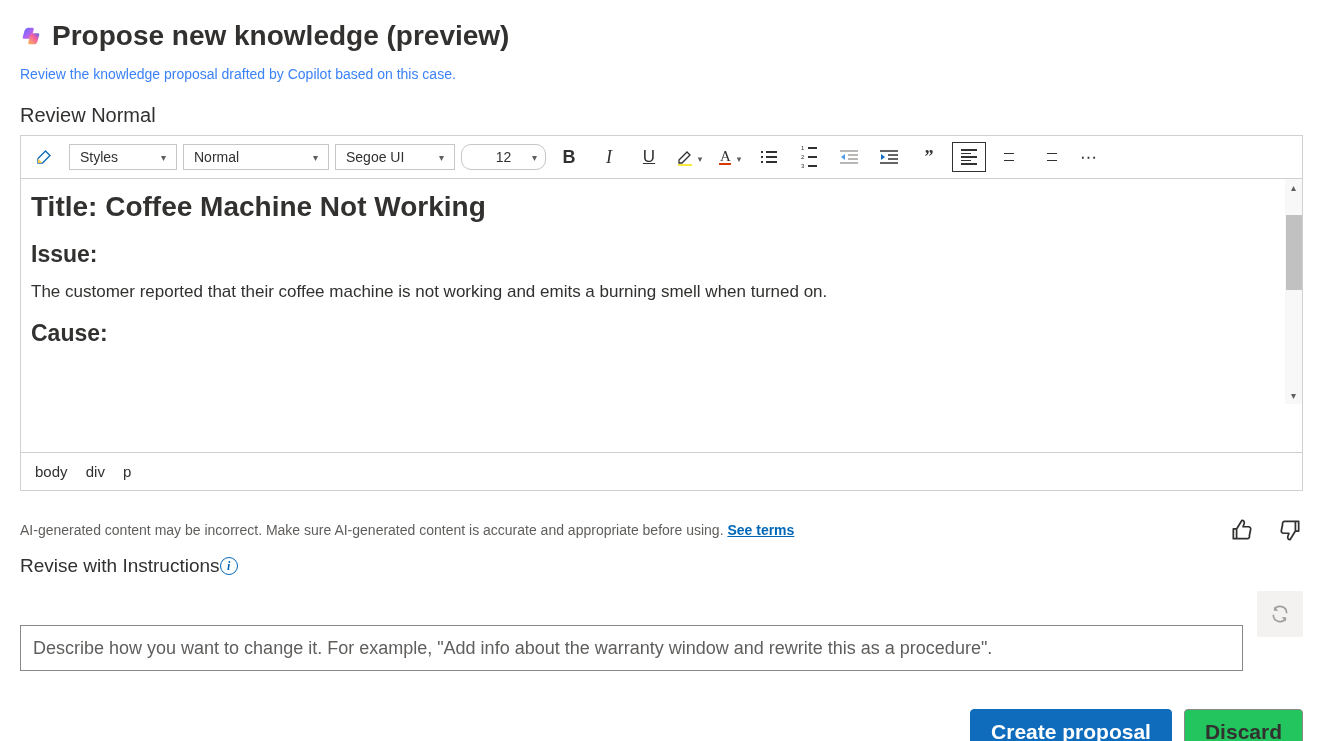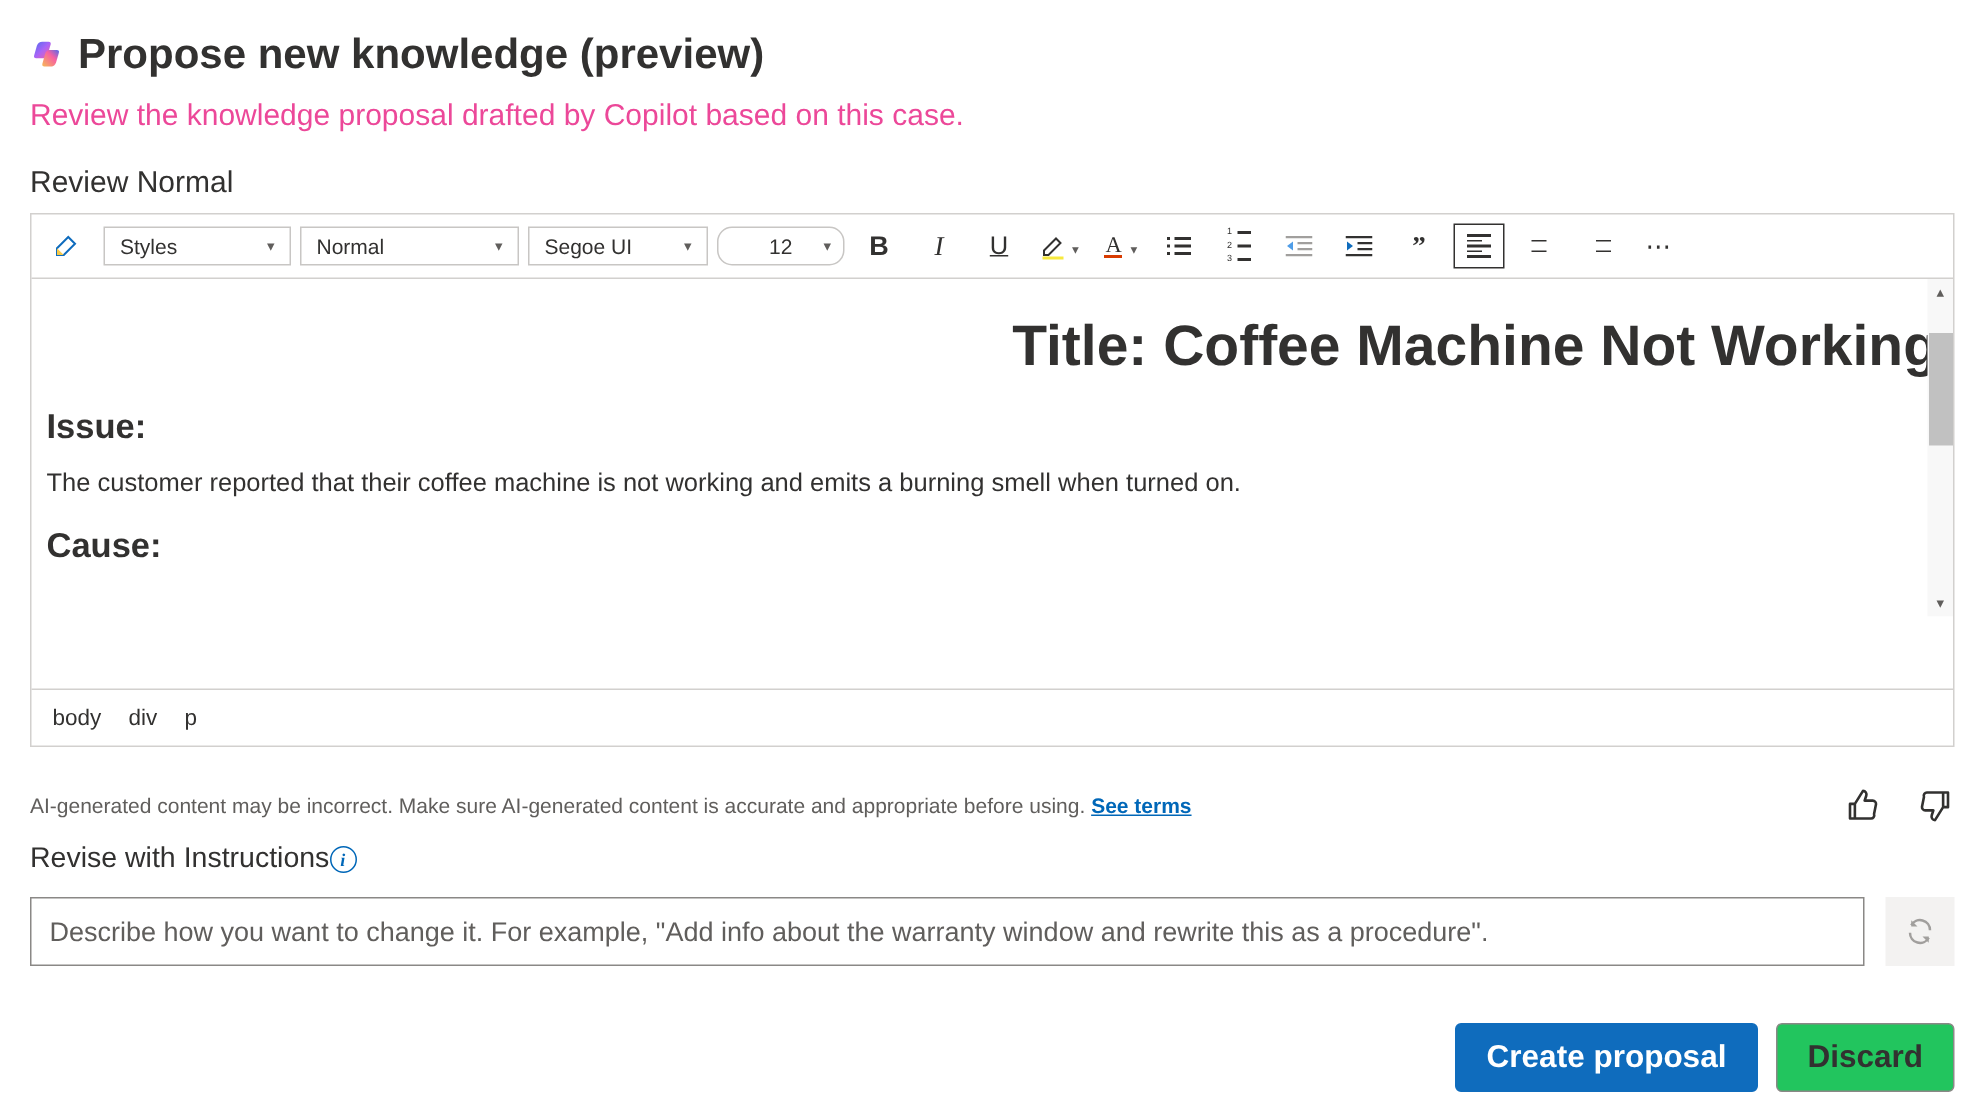--- a/index.html
+++ b/index.html
@@ -6,62 +6,62 @@
   body {
     margin: 0;
     padding: 20px;
     font-family: "Segoe UI", Tahoma, sans-serif;
     color: #323130;
     background: #fff;
   }
   .header-row { display: flex; align-items: center; gap: 10px; }
   .logo { width: 22px; height: 22px; }
   h1 { font-size: 28px; font-weight: 600; margin: 0; }
-  .subtitle { font-size: 20px; margin: 14px 0 22px; color: #ec4899; font-weight: 400; }
+  .subtitle { font-size: 14px; margin: 14px 0 22px; color: #3b82f6; font-weight: 400; }
   .section-label { font-size: 20px; font-weight: 400; margin-bottom: 8px; }
   .editor-frame { border: 1px solid #d2d0ce; }
   .toolbar {
     display: flex; align-items: center; gap: 6px;
     border-bottom: 1px solid #d2d0ce; padding: 6px 8px; flex-wrap: wrap;
   }
   .paint-icon { width: 20px; height: 20px; padding: 4px 10px 4px 6px; }
   .dd {
     display: flex; align-items: center; justify-content: space-between;
     border: 1px solid #c8c6c4; padding: 4px 10px; font-size: 14px; min-width: 80px;
     cursor: pointer; background: #fff;
   }
-  .dd.styles { width: 125px; }
+  .dd.styles { width: 108px; }
   .dd.format { width: 146px; }
   .dd.font   { width: 120px; }
   .dd.size   { width: 85px; justify-content: center; position: relative; border-radius: 10px; }
   .dd.size .caret { position: absolute; right: 8px; }
   .caret { font-size: 10px; color: #605e5c; }
   .tool-btn { width: 34px; height: 30px; display: flex; align-items: center; justify-content: center; cursor: pointer; color:#323130; position: relative; }
   .tool-btn.active { border: 1px solid #323130; }
   .dd-caret { font-size: 9px; color:#605e5c; margin-left:2px; position: relative; top:2px; }
   .content-area { padding: 8px 10px 8px 10px; position: relative; height: 225px; overflow: hidden; }
   .scrollbar { position:absolute; right:0; top:0; width:17px; height:100%; display:flex; flex-direction:column; justify-content:space-between; align-items:center; background:#f8f8f8;}
   .scroll-arrow { font-size:10px; color:#605e5c; cursor:pointer; padding:3px 0;}
   .scroll-thumb { position:absolute; right:0; top:36px; width:16px; height:75px; background:#c1c1c1;}
-  .doc-title { font-size: 38px; font-weight:700; margin: 16px 0 18px; text-align: right; }
+  .doc-title { font-size: 28px; font-weight:700; margin: 4px 0 18px; }
   .doc-h2 { font-size: 23px; font-weight:700; margin: 18px 0 14px;}
   .doc-p { font-size: 17px; margin: 0 0 10px; font-weight:400;}
   .path-bar { border-top:1px solid #d2d0ce; padding:10px 14px; font-size:15px;margin-top:48px; }
   .path-bar span { margin-right: 14px; }
   .disclaimer-row { display:flex; align-items:center; justify-content:space-between; margin:26px 0 12px; gap:16px;}
   .disclaimer { font-size:14px; color:#605e5c; }
   .disclaimer a { color:#0067b8; text-decoration: underline; font-weight: bold; }
   .thumbs { display:flex; gap:22px; }
   .thumb { width:26px; height:26px; cursor:pointer; }
   .revise-row { display:flex; align-items:center; font-size:19px; margin-bottom:14px;}
   .info-i { width:18px; height:18px; border:1.5px solid #0067b8; border-radius:50%; display:inline-flex; align-items:center; justify-content:center; color:#0067b8; font-style: italic; font-family: Georgia, serif; font-size:12px; font-weight:600;}
   .input-row { display:flex; gap:14px; align-items:stretch; }
   .revise-input {
     flex:1; border:1px solid #8a8886; padding:10px 12px; font-size:18px;
-    font-family:"Segoe UI",sans-serif; resize:none; height:46px;
+    font-family:"Segoe UI",sans-serif; resize:none; height:46px;margin-top:34px;
   }
   .revise-input::placeholder { color:#605e5c; }
   .refresh-btn { width:46px; height:46px; background:#f3f2f1; display:flex; align-items:center; justify-content:center; cursor:pointer; color:#a19f9d;}
   .footer-actions { display:flex; justify-content:flex-end; gap:12px; margin-top:38px;}
   .btn { font-size:21px; padding:10px 20px; border-radius:4px; cursor:pointer; font-weight:600;}
   .btn-primary { background:#0f6cbd; color:#fff; border:1px solid #0f6cbd;}
   .btn-secondary { background:#22c55e; color:#323130; border:1px solid #8a8886; font-weight:600;}
   svg { display:block; }
   .align-lines { display:flex; flex-direction:column; gap:2px; width:16px;}
   .align-lines span { height:1.5px; background:#323130; display:block;}

